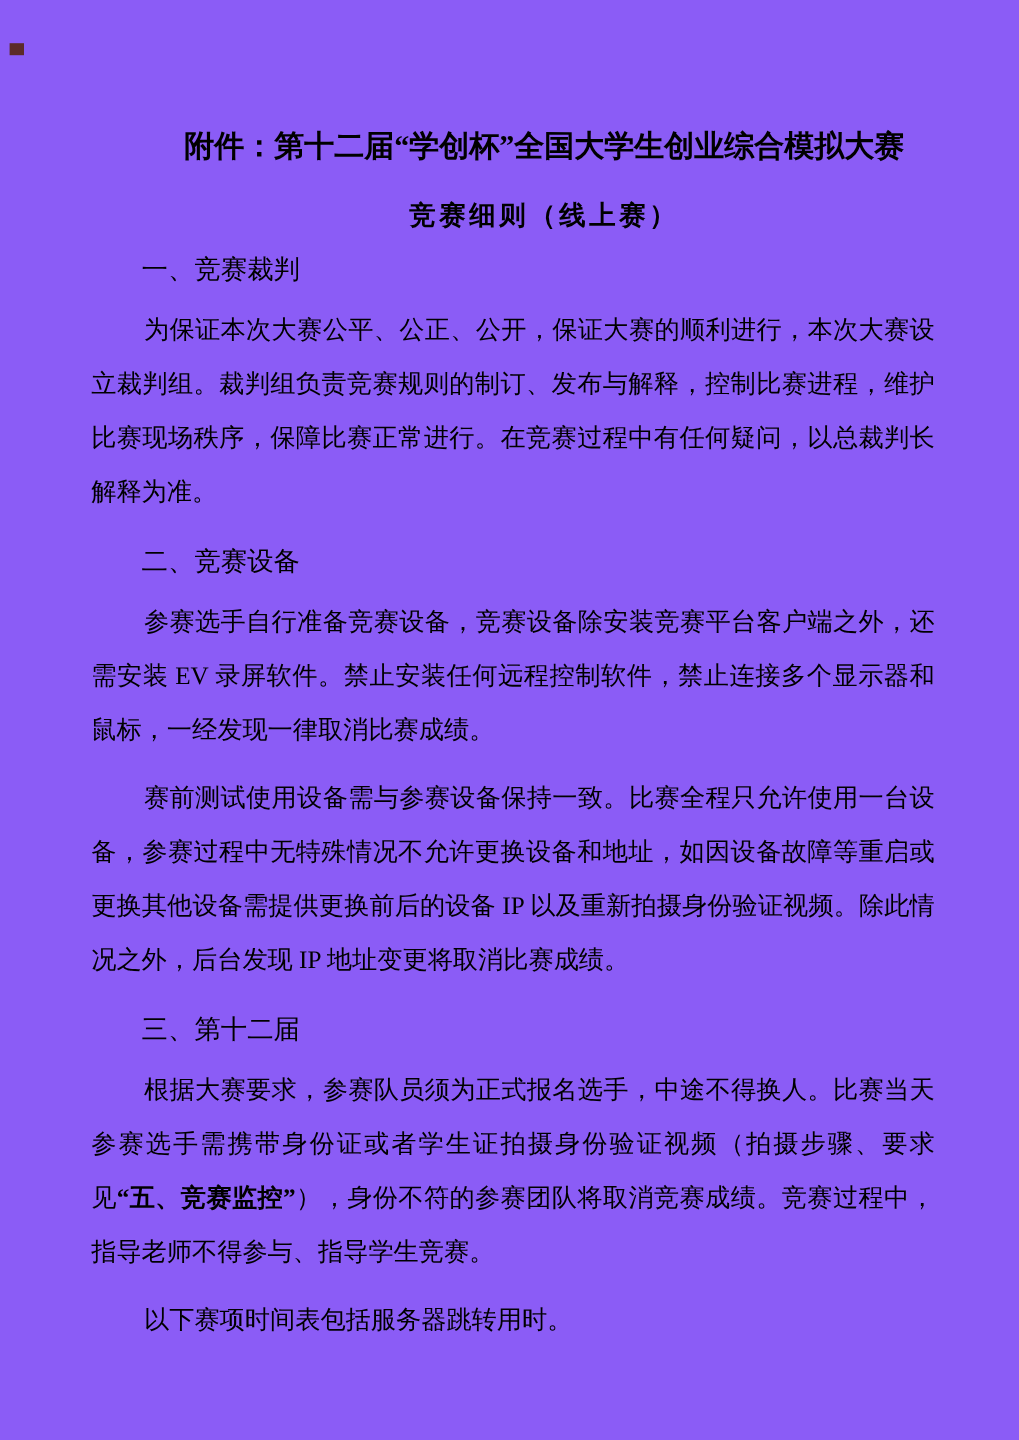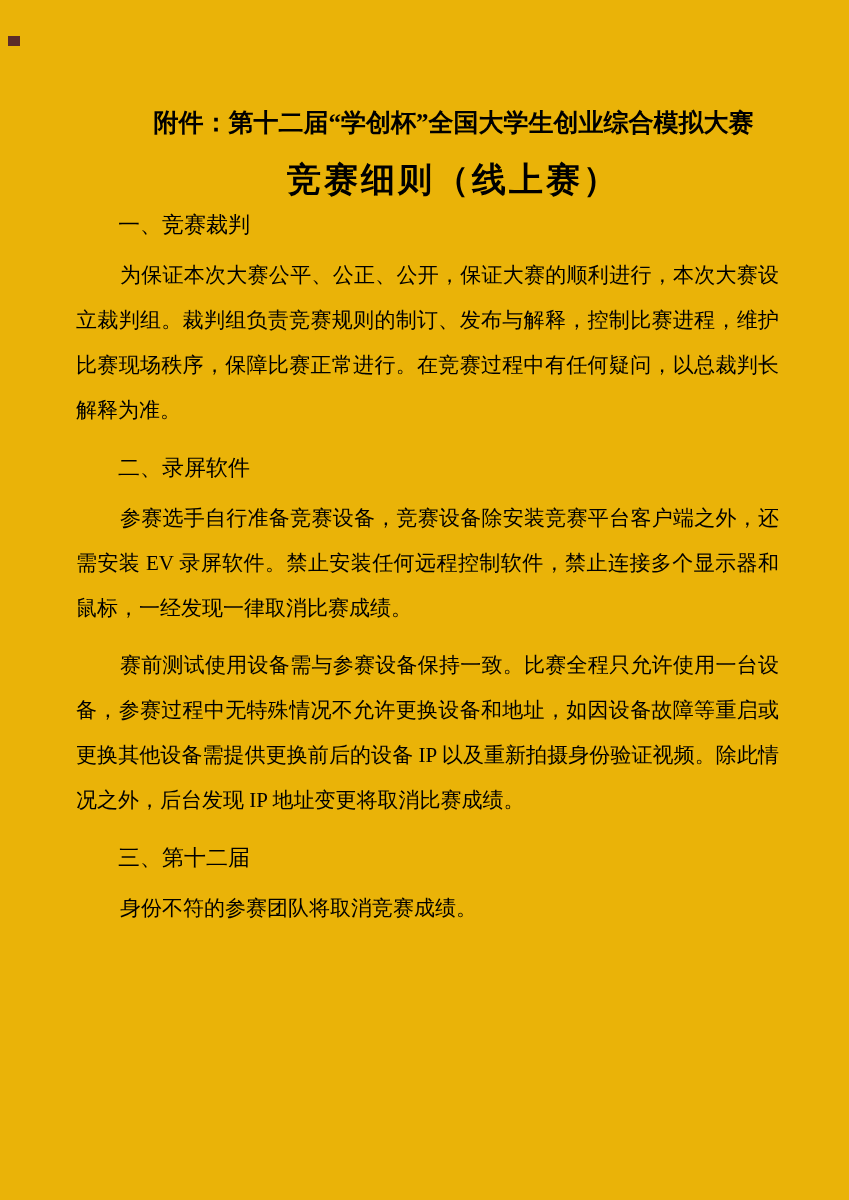--- a/index.html
+++ b/index.html
@@ -6,21 +6,21 @@
     margin: 0;
     padding: 0;
     background: #ffffff;
   }
   .page {
     position: relative;
     width: 849px;
     height: 1200px;
     box-sizing: border-box;
     padding: 0 58px 0 64px;
-    background: #eab308;
+    background: #8b5cf6;
     color: #000000;
     overflow: hidden;
     font-family: "Liberation Serif", "DejaVu Serif", serif;
   }
   .corner-mark {
     position: absolute;
     left: 8px;
     top: 36px;
     width: 12px;
     height: 10px;
@@ -30,21 +30,21 @@
     margin: 0;
     padding-top: 106px;
     font-size: 25px;
     line-height: 34px;
     font-weight: bold;
     text-align: center;
     transform: translateX(26px);
   }
   .title2 {
     margin: 23px 0 0 0;
-    font-size: 34px;
+    font-size: 22px;
     line-height: 34px;
     font-weight: bold;
     text-align: center;
     letter-spacing: 3px;
     transform: translateX(26px);
   }
   .heading {
     margin: 5px 0 0 0;
     padding-left: 54px;
     font-size: 22px;
@@ -74,21 +74,22 @@
 
   <div class="corner-mark"></div>
 
   <div class="title1">附件：第十二届“学创杯”全国大学生创业综合模拟大赛</div>
 
   <div class="title2">竞赛细则（线上赛）</div>
 
   <div class="heading">一、竞赛裁判</div>
   <p class="para pfirst">为保证本次大赛公平、公正、公开，保证大赛的顺利进行，本次大赛设立裁判组。裁判组负责竞赛规则的制订、发布与解释，控制比赛进程，维护比赛现场秩序，保障比赛正常进行。在竞赛过程中有任何疑问，以总裁判长解释为准。</p>
 
-  <div class="heading">二、录屏软件</div>
+  <div class="heading">二、竞赛设备</div>
   <p class="para pfirst">参赛选手自行准备竞赛设备，竞赛设备除安装竞赛平台客户端之外，还需安装 EV 录屏软件。禁止安装任何远程控制软件，禁止连接多个显示器和鼠标，一经发现一律取消比赛成绩。</p>
   <p class="para">赛前测试使用设备需与参赛设备保持一致。比赛全程只允许使用一台设备，参赛过程中无特殊情况不允许更换设备和地址，如因设备故障等重启或更换其他设备需提供更换前后的设备 IP 以及重新拍摄身份验证视频。除此情况之外，后台发现 IP 地址变更将取消比赛成绩。</p>
 
   <div class="heading">三、第十二届</div>
+  <p class="para pfirst"><span>根据大赛要求，参赛队员须为正式报名选手，中途不得换人。比赛当天参赛选手需携带身份证或者学生证拍摄身份验证视频（拍摄步骤、要求见</span><span class="bold-ref">“五、竞赛监控”</span><span>），身份不符的参赛团队将取消竞赛成绩。竞赛过程中，指导老师不得参与、指导学生竞赛。</span></p>
 
-  <p class="para pfirst">身份不符的参赛团队将取消竞赛成绩。</p>
+  <p class="para pfirst">以下赛项时间表包括服务器跳转用时。</p>
 
 </div>
 
 </body></html>

